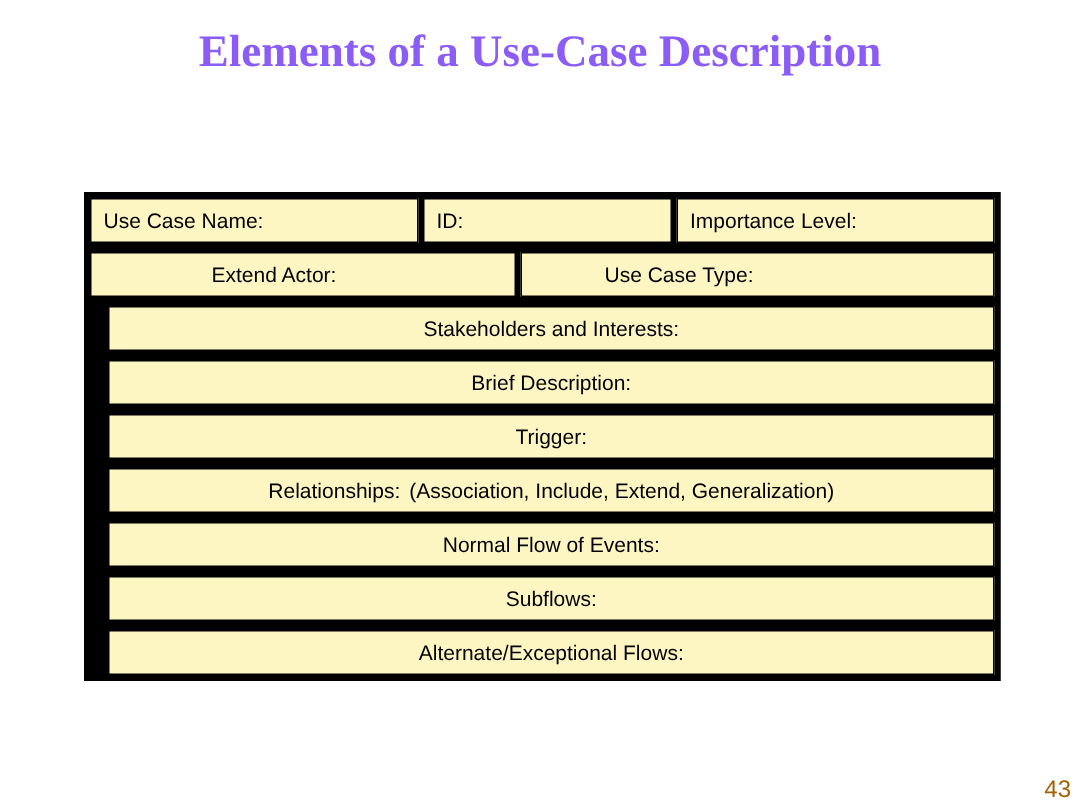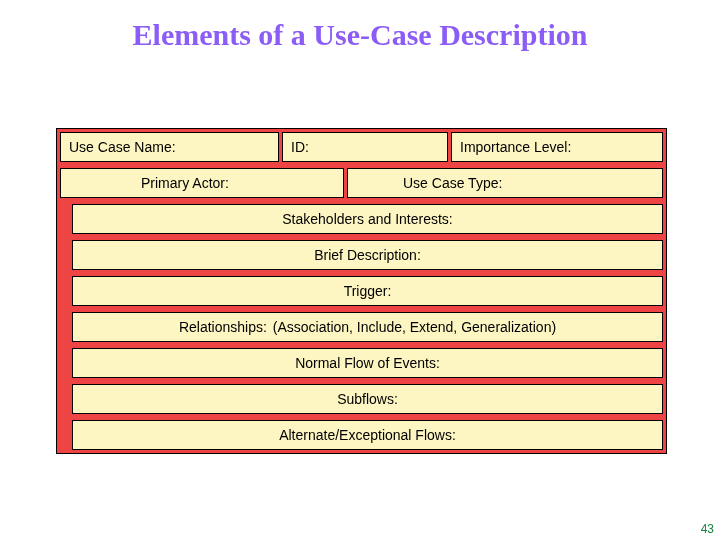--- a/index.html
+++ b/index.html
@@ -18,21 +18,21 @@
     font-weight: bold;
     color: #8b5cf6;
     padding-top: 18px;
   }
   .table-wrap {
     position: absolute;
     left: 56px;
     top: 128px;
     width: 609px;
     border: 1px solid #000;
-    background: #ef4444;
+    background: #000000;
   }
   .row {
     display: flex;
     align-items: stretch;
   }
   .cell {
     background: #fdf6c3;
     border: 1px solid #000;
     margin: 3px 3px;
     padding: 6px 8px;
@@ -58,39 +58,39 @@
   .c-id   { flex: 0 0 166px; }
   .c-imp  { flex: 1 1 auto; }
   .c-pa   { flex: 0 0 284px; padding-left: 80px; }
   .c-uct  { flex: 1 1 auto; padding-left: 55px; }
   .rel-body { color: #000; }
   .rel-body .label { margin-right: 6px; }
   .page-num {
     position: absolute;
     right: 6px;
     bottom: 4px;
-    font-size: 12px;
-    color: #15803d;
+    font-size: 16px;
+    color: #a16207;
   }
 </style>
 </head>
 <body>
 
 <div class="title">Elements of a Use-Case Description</div>
 
 <div class="table-wrap">
 
   <div class="row">
     <div class="cell c-name">Use Case Name:</div>
     <div class="cell c-id">ID:</div>
     <div class="cell c-imp">Importance Level:</div>
   </div>
 
   <div class="row">
-    <div class="cell c-pa">Primary Actor:</div>
+    <div class="cell c-pa">Extend Actor:</div>
     <div class="cell c-uct">Use Case Type:</div>
   </div>
 
   <div class="row">
     <div class="cell full center">Stakeholders and Interests:</div>
   </div>
 
   <div class="row">
     <div class="cell full center">Brief Description:</div>
   </div>

